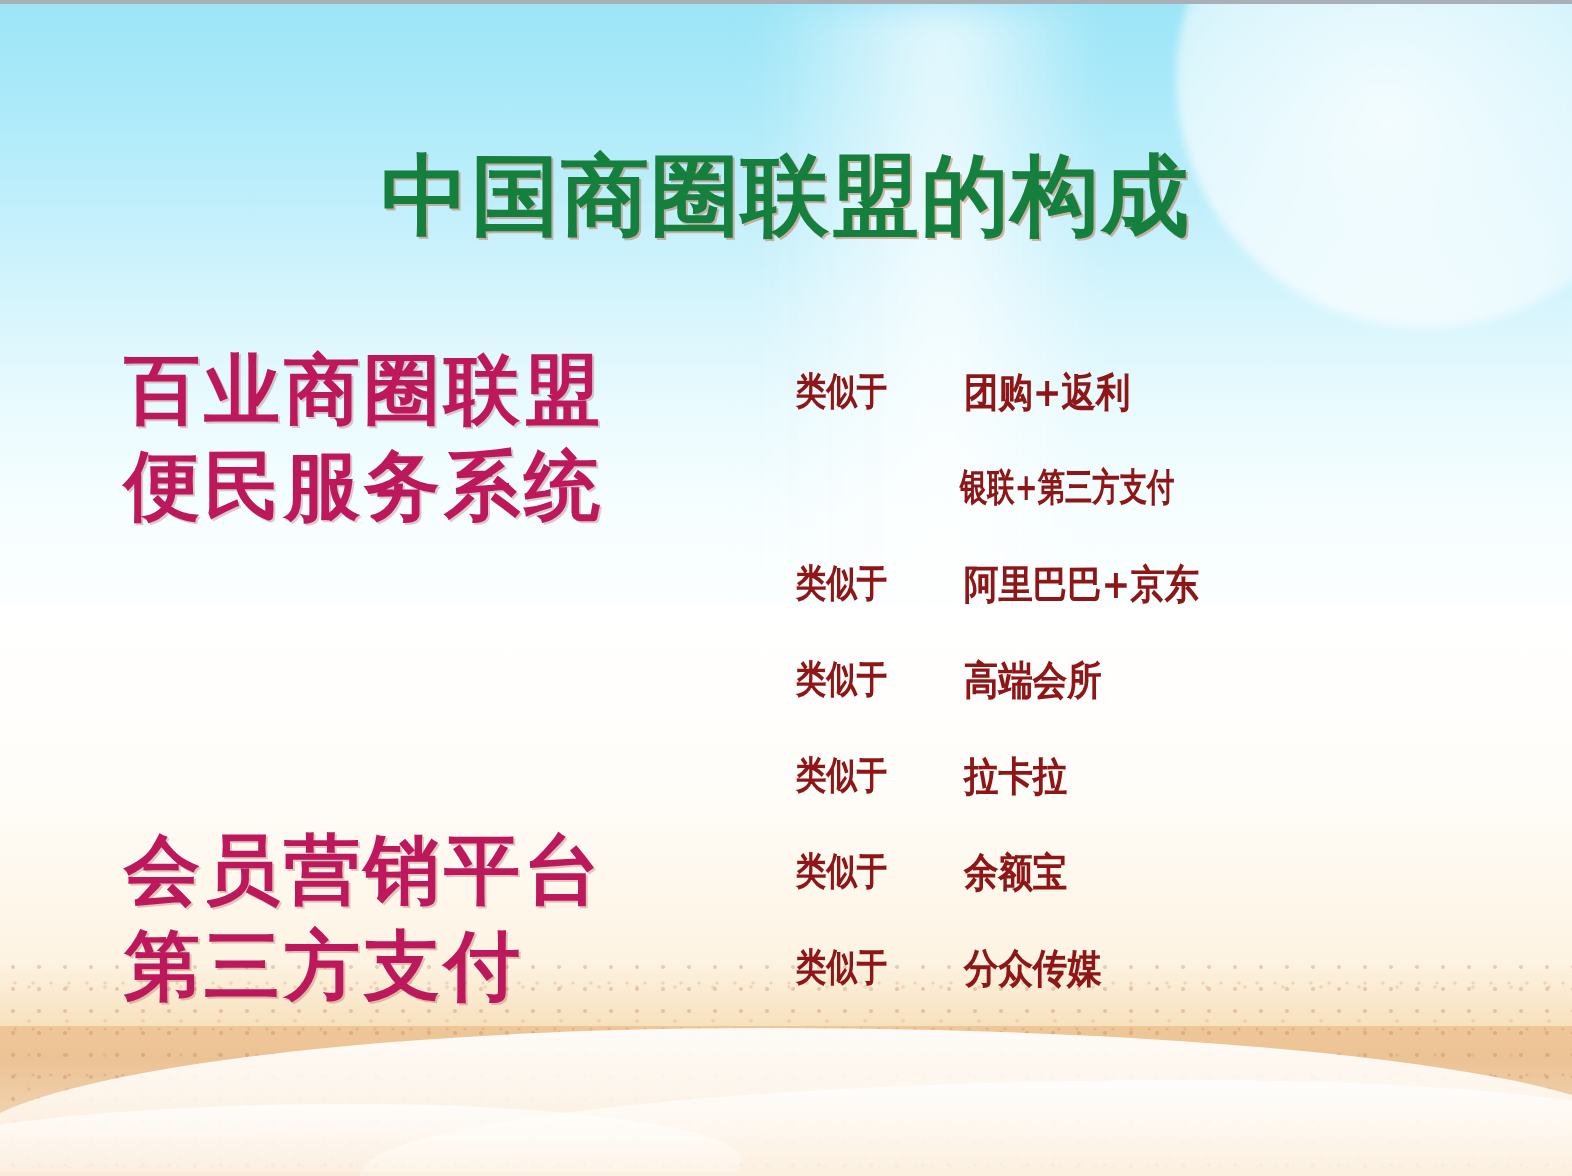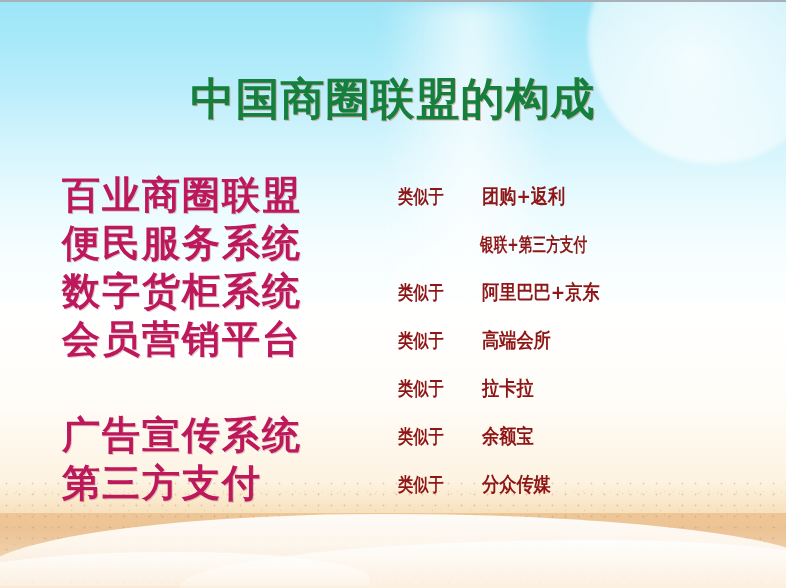--- a/index.html
+++ b/index.html
@@ -256,38 +256,36 @@
         <div class="row-right">团购+返利</div>
       </div>
 
       <div class="row">
         <div class="row-left">便民服务系统</div>
         <div class="row-rel"></div>
         <div class="row-right narrow">银联+第三方支付</div>
       </div>
 
       <div class="row">
-        <div class="row-left">数字货柜系统</div>
         <div class="row-rel">类似于</div>
         <div class="row-right">阿里巴巴+京东</div>
       </div>
 
       <div class="row">
+        <div class="row-rel">类似于</div>
+        <div class="row-right">高端会所</div>
+      </div>
+
+      <div class="row">
+        <div class="row-rel">类似于</div>
+        <div class="row-right">拉卡拉</div>
+      </div>
+
+      <div class="row">
         <div class="row-left">会员营销平台</div>
-        <div class="row-rel">类似于</div>
-        <div class="row-right">高端会所</div>
-      </div>
-
-      <div class="row">
-        <div class="row-rel">类似于</div>
-        <div class="row-right">拉卡拉</div>
-      </div>
-
-      <div class="row">
-        <div class="row-left">广告宣传系统</div>
         <div class="row-rel">类似于</div>
         <div class="row-right">余额宝</div>
       </div>
 
       <div class="row">
         <div class="row-left">第三方支付</div>
         <div class="row-rel">类似于</div>
         <div class="row-right">分众传媒</div>
       </div>
 

